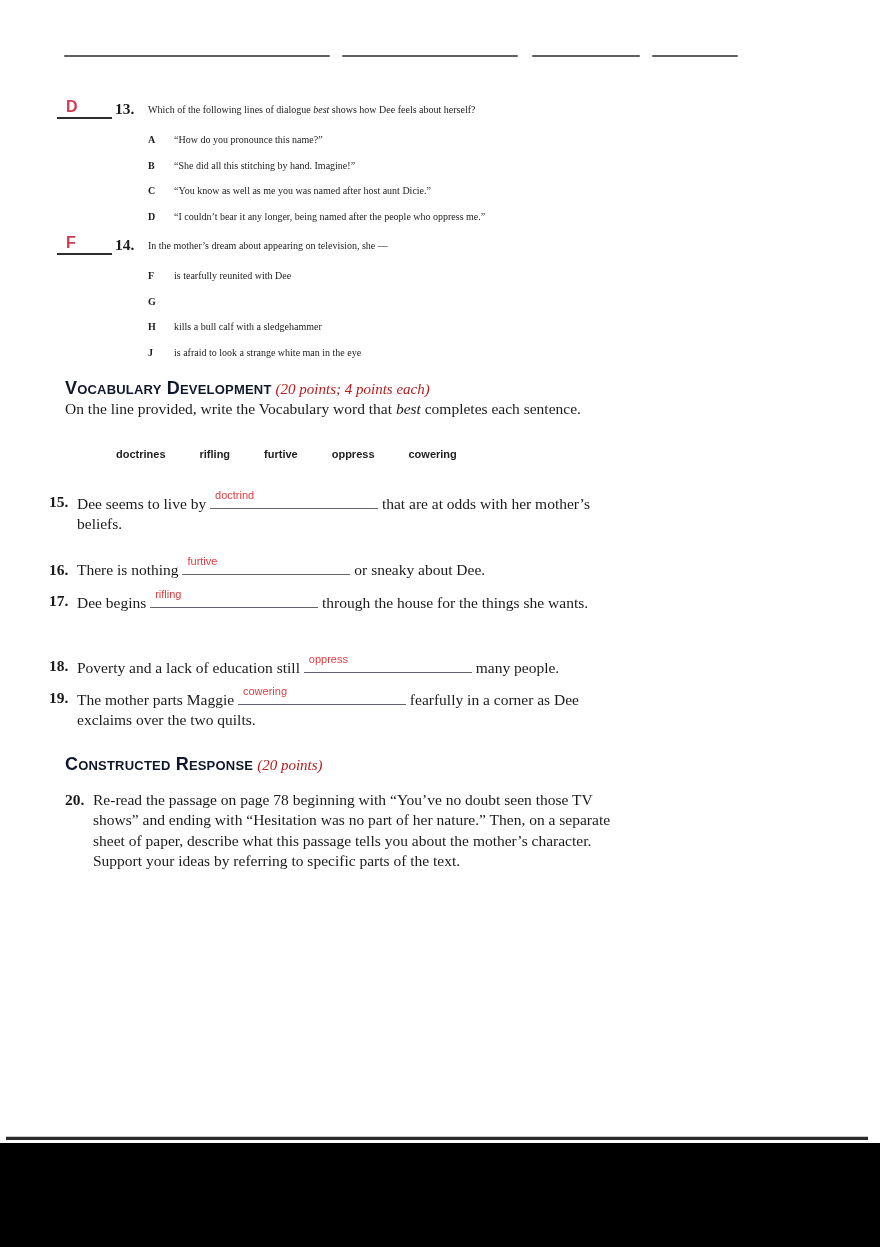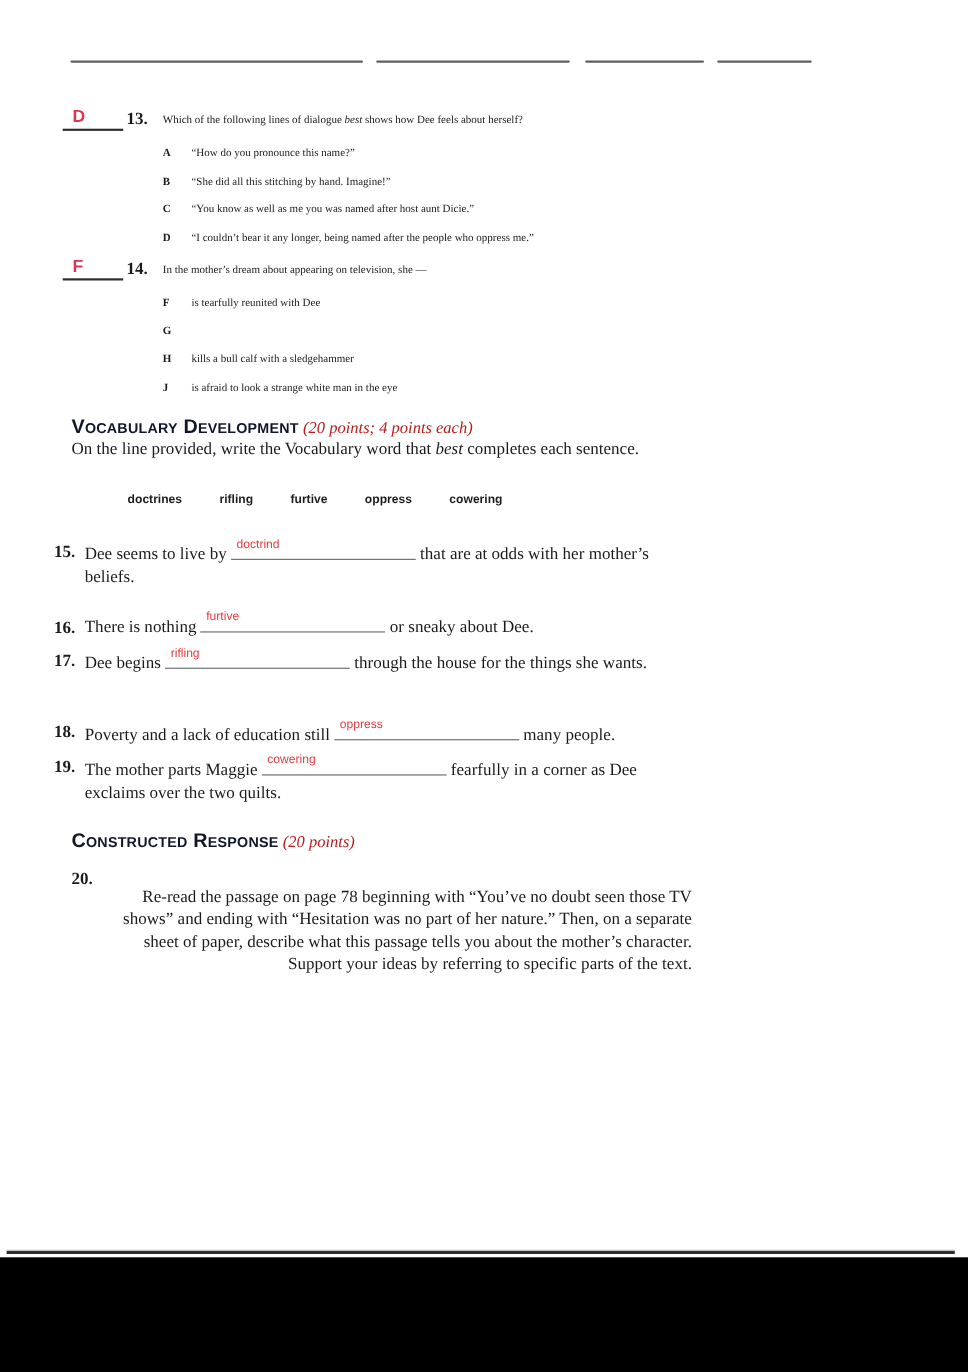--- a/index.html
+++ b/index.html
@@ -57,21 +57,21 @@
     border-bottom:1.5px solid #63636b;vertical-align:baseline;
   }
   .vans{
     position:absolute;left:5px;bottom:2px;white-space:nowrap;
     font-family:"Liberation Sans", sans-serif;font-size:11px;
     color:var(--vocab-answer-red,#e03c40);
   }
 
   
   .critem{position:absolute;left:65px;display:flex;align-items:flex-start;}
-  .crbody{margin:16px;width:520px;font-size:15.5px;line-height:20.3px;text-align:right;}
+  .crbody{margin:0;width:520px;font-size:15.5px;line-height:20.3px;}
 
   
   .footer-rule{position:absolute;left:6px;top:1136px;width:862px;height:4px;
     background:linear-gradient(#c9c9c9 0,#c9c9c9 1px,#2c2c2c 1px,#2c2c2c 100%);}
   .footer-black{position:absolute;left:0;top:1143px;width:880px;height:104px;background:#000;}
 </style>
 </head>
 <body>
 
 <div class="page">

